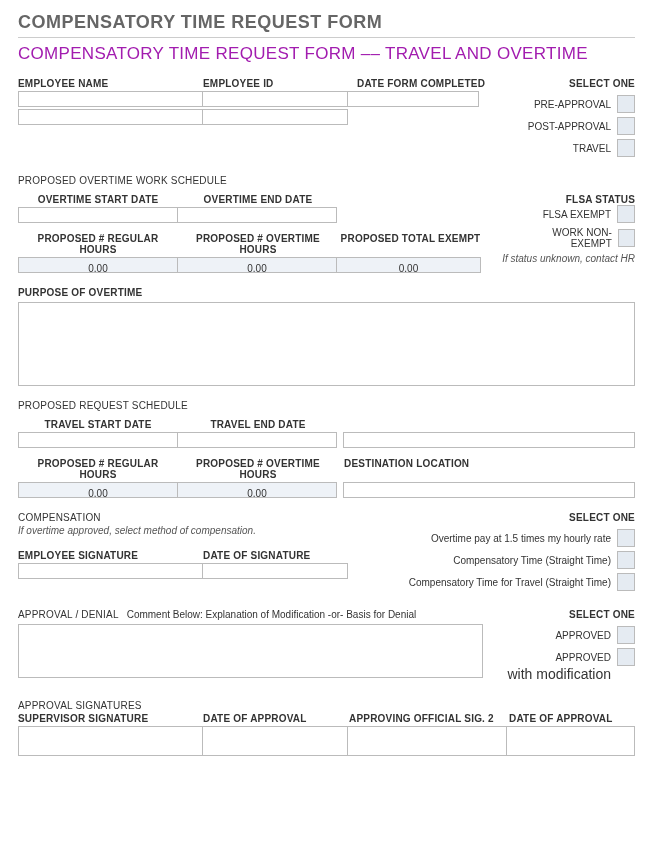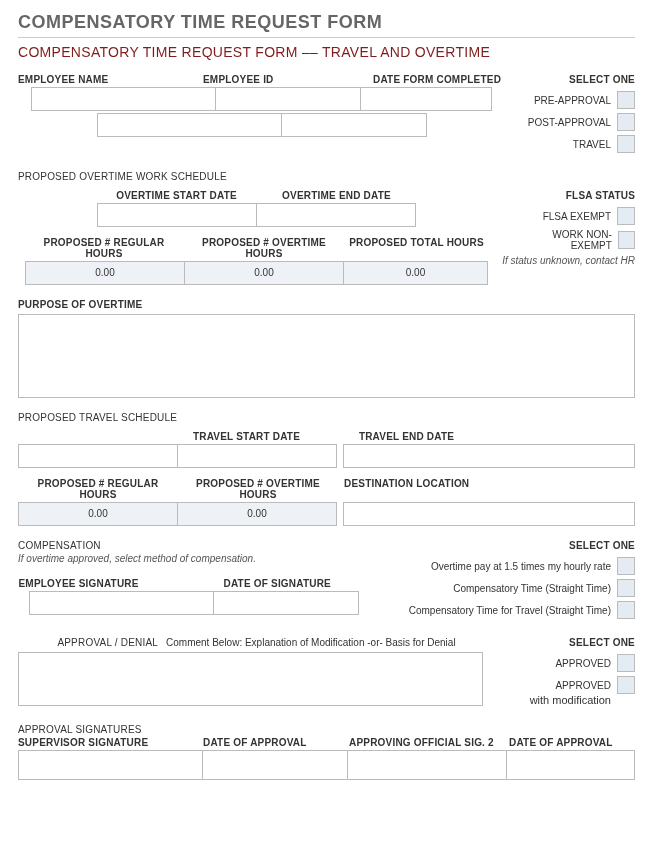--- a/index.html
+++ b/index.html
@@ -1,46 +1,46 @@
 <!DOCTYPE html>
 <html><head>
 <meta charset="utf-8">
 <style>
 * { box-sizing: border-box; margin: 0; padding: 0; }
 body { font-family: Arial, sans-serif; background: #fff; width: 653px; padding: 12px 18px; font-size: 10px; color: #333; }
 .main-title { font-size: 18px; font-weight: bold; color: #666; letter-spacing: 0.5px; margin-bottom: 6px; border-bottom: 1px solid #ccc; padding-bottom: 4px;}
-.sub-title { font-size: 14px; color: #7f1d1d; margin-bottom: 14px; letter-spacing: 0.3px;}
-.row { display: flex; justify-content: center; }
+.sub-title { font-size: 17px; color: #a21caf; margin-bottom: 14px; letter-spacing: 0.3px;}
+.row { display: flex; }
 .label { font-size: 10px; font-weight: bold; letter-spacing: 0.2px; }
 .label-center { text-align: center; }
-.input-cell { border: 1px solid #bbb; height: 24px; background: #fff; }
+.input-cell { border: 1px solid #bbb; height: 16px; background: #fff; }
 .input-cell.shaded { background: #eef2f7; text-align: center; line-height: 22px; }
 .checkbox { width: 18px; height: 18px; background: #e5ebf2; border: 1px solid #bbb; display: inline-block; }
 .section-heading { font-size: 10px; font-weight: normal; letter-spacing: 0.2px; margin-top: 14px; margin-bottom: 8px; }
 .italic { font-style: italic; font-size: 10px; color: #555; }
 .right-col { text-align: right; }
 .right-col .opt-row { display: flex; justify-content: flex-end; align-items: center; margin-bottom: 4px; gap: 6px;}
 .right-col .opt-label { font-size: 10px; padding-left: 21px; }
 .big-textarea { border: 1px solid #bbb; height: 84px; width: 100%; }
 .mid-textarea { border: 1px solid #bbb; height: 54px; }
-.sub-small { font-size: 11px; }
+.sub-small { font-size: 14px; }
 </style>
 </head>
 <body>
 
 <div class="main-title">COMPENSATORY TIME REQUEST FORM</div>
 <div class="sub-title">COMPENSATORY TIME REQUEST FORM –– TRAVEL AND OVERTIME</div>
 
 <div class="row">
   <div style="flex:1">
     <div class="row">
       <div style="width:185px">
           <div class="label">EMPLOYEE NAME</div>
         </div>
-      <div style="width:170px">
+      <div style="width:154px">
           <div class="label">EMPLOYEE ID</div>
         </div>
       <div style="width:132px">
           <div class="label">DATE FORM COMPLETED</div>
         </div>
     </div>
     <div class="row" style="margin-top:2px">
       <div class="input-cell" style="width:185px"></div>
       <div class="input-cell" style="width:146px;margin-left:-1px"></div>
       <div class="input-cell" style="width:132px;margin-left:-1px"></div>
@@ -74,46 +74,46 @@
       <div style="width:160px" class="label label-center">OVERTIME START DATE</div>
       <div style="width:160px" class="label label-center">OVERTIME END DATE</div>
     </div>
     <div class="row" style="margin-top:2px">
       <div class="input-cell" style="width:160px"></div>
       <div class="input-cell" style="width:160px;margin-left:-1px"></div>
     </div>
     <div class="row" style="margin-top:10px">
       <div style="width:160px" class="label label-center">PROPOSED # REGULAR HOURS</div>
       <div style="width:160px" class="label label-center">PROPOSED # OVERTIME HOURS</div>
-      <div style="width:145px" class="label label-center">PROPOSED TOTAL HOURS</div>
+      <div style="width:145px" class="label label-center">PROPOSED TOTAL EXEMPT</div>
     </div>
     <div class="row" style="margin-top:2px">
       <div class="input-cell shaded" style="width:160px">0.00</div>
       <div class="input-cell shaded" style="width:160px;margin-left:-1px">0.00</div>
       <div class="input-cell shaded" style="width:145px;margin-left:-1px">0.00</div>
     </div>
   </div>
   <div class="right-col" style="width:140px">
-    <div class="label" style="margin-bottom:6px">FLSA STATUS</div>
+    <div class="label" style="">FLSA STATUS</div>
     <div class="opt-row">
         <span class="opt-label">FLSA EXEMPT</span>
         <span class="checkbox"></span>
       </div>
     <div class="opt-row">
         <span class="opt-label">WORK NON-EXEMPT</span>
         <span class="checkbox"></span>
       </div>
     <div class="italic" style="margin-top:4px">If status unknown, contact HR</div>
   </div>
 </div>
 
 <div class="label" style="margin-top:14px">PURPOSE OF OVERTIME</div>
 <div class="big-textarea" style="margin-top:4px"></div>
 
-<div class="section-heading">PROPOSED TRAVEL SCHEDULE</div>
+<div class="section-heading">PROPOSED REQUEST SCHEDULE</div>
 <div class="row" style="margin-top:6px">
   <div style="width:160px" class="label label-center">TRAVEL START DATE</div>
   <div style="width:160px" class="label label-center">TRAVEL END DATE</div>
 </div>
 <div class="row" style="margin-top:2px">
   <div class="input-cell" style="width:160px"></div>
   <div class="input-cell" style="width:160px;margin-left:-1px"></div>
   <div class="input-cell" style="flex:1;margin-left:6px"></div>
 </div>
 <div class="row" style="margin-top:10px">
@@ -125,21 +125,21 @@
   <div class="input-cell shaded" style="width:160px">0.00</div>
   <div class="input-cell shaded" style="width:160px;margin-left:-1px">0.00</div>
   <div class="input-cell" style="flex:1;margin-left:6px"></div>
 </div>
 
 <div class="row" style="margin-top:14px">
   <div style="flex:1">
     <div class="section-heading" style="margin-top:0;margin-bottom:2px">COMPENSATION</div>
     <div class="italic">If overtime approved, select method of compensation.</div>
     <div class="row" style="margin-top:14px">
-      <div style="width:205px" class="label">EMPLOYEE SIGNATURE</div>
+      <div style="width:185px" class="label">EMPLOYEE SIGNATURE</div>
       <div style="width:146px" class="label">DATE OF SIGNATURE</div>
     </div>
     <div class="row" style="margin-top:2px">
       <div class="input-cell" style="width:185px"></div>
       <div class="input-cell" style="width:146px;margin-left:-1px"></div>
     </div>
   </div>
   <div class="right-col" style="width:265px">
     <div class="label" style="margin-bottom:6px">SELECT ONE</div>
     <div class="opt-row">

